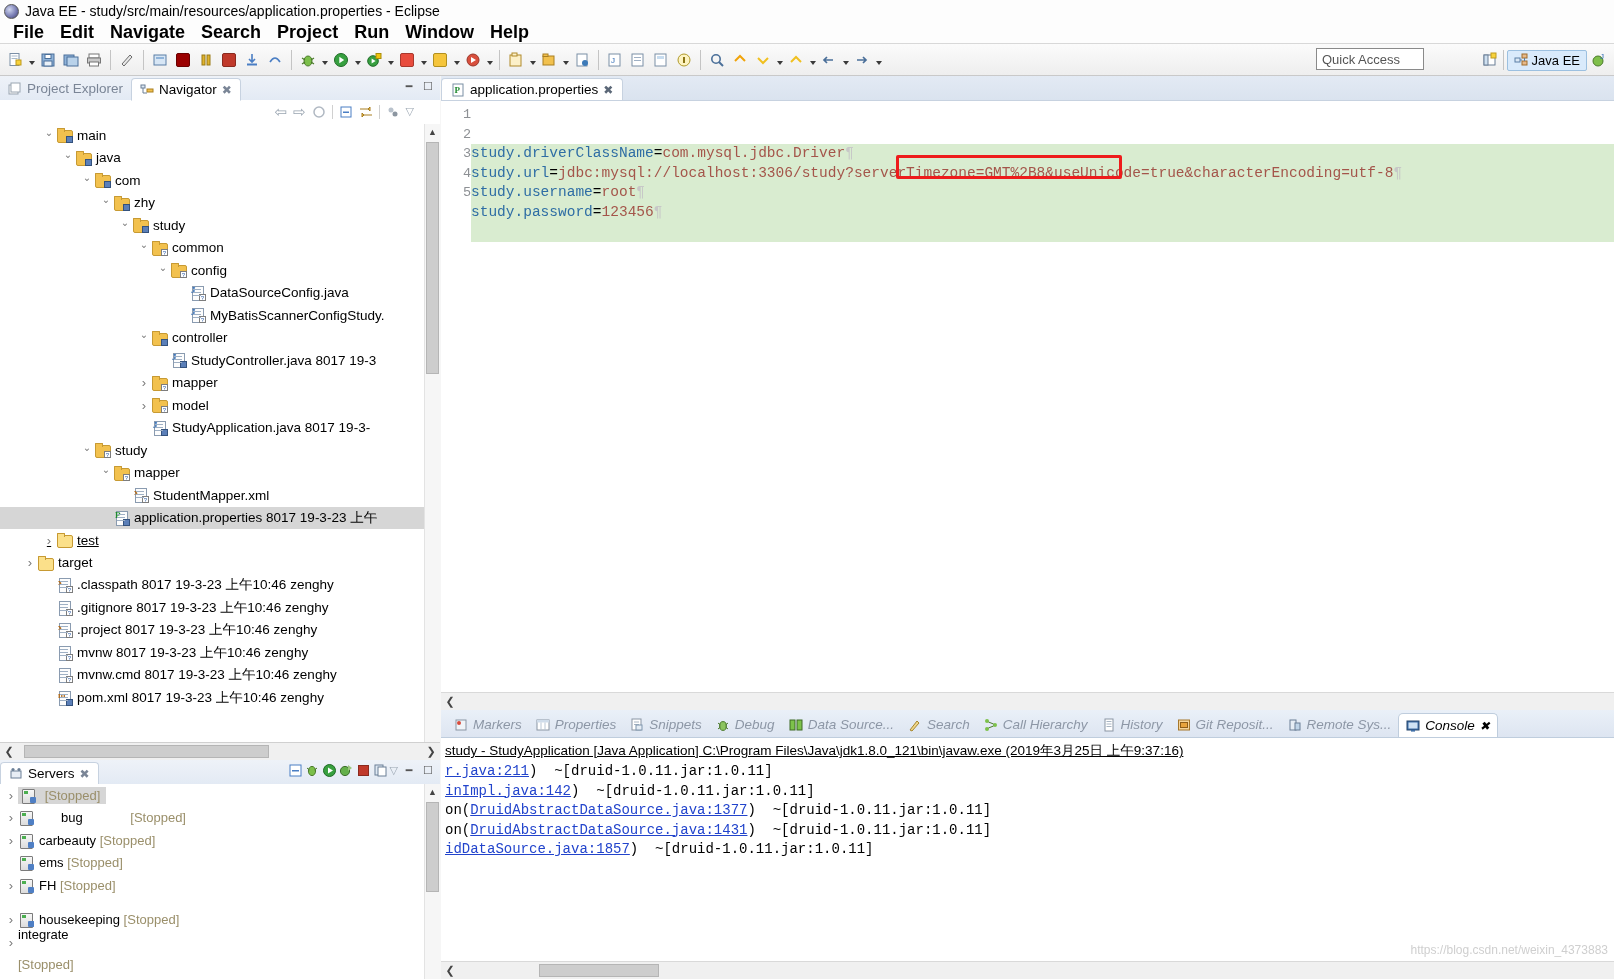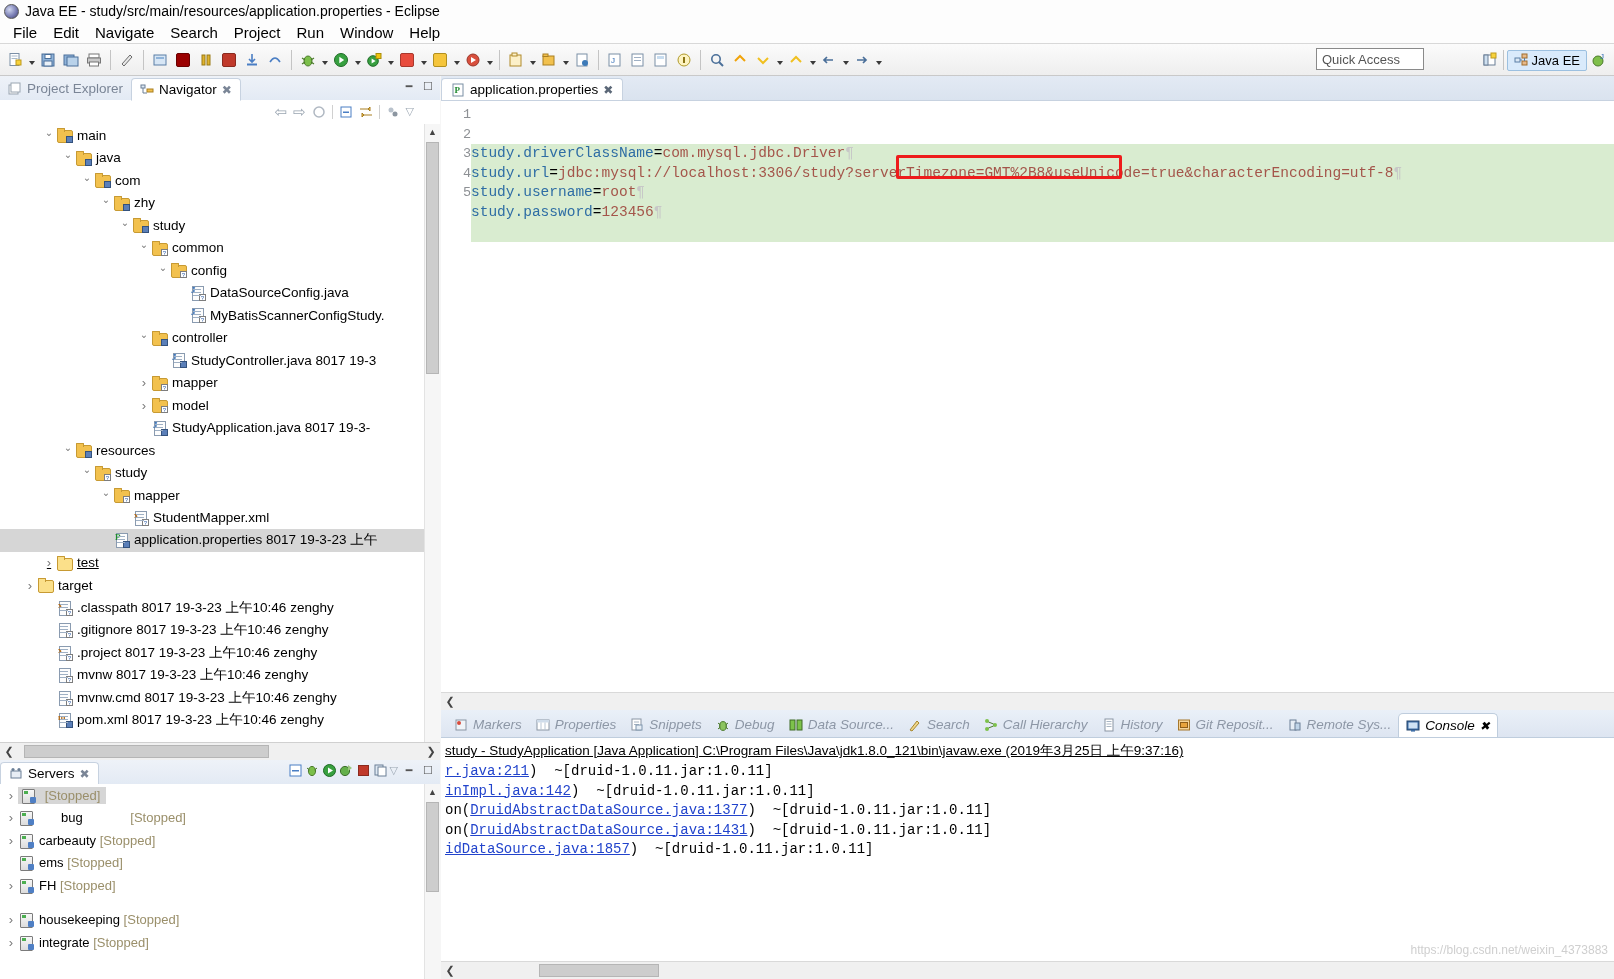--- a/index.html
+++ b/index.html
@@ -24,21 +24,21 @@
     background:radial-gradient(circle at 35% 35%, #cfd6ef 0%, #7b7fb5 55%, #3f3f6e 100%);
     border:1px solid #555; flex:none;
   }
   .title-text { font-size:14px; white-space:nowrap; }
 
   
   .menubar {
     height:22px; display:flex; align-items:center; gap:2px;
     padding:0 6px; background:#fdfdfd; border-bottom:1px solid #d8d8d8;
   }
-  .menu-item { padding:1px 7px; font-size:15px; white-space:nowrap; cursor:default; }
+  .menu-item { padding:1px 7px; font-size:18px; white-space:nowrap; cursor:default;font-weight:bold; }
 
   
   .toolbar {
     height:32px; display:flex; align-items:center;
     background:linear-gradient(#fbfbfb,#eeeeee);
     border-bottom:1px solid #c9c9c9; padding:0 4px; gap:1px;
     position:relative;
   }
   .tb { width:22px; height:24px; display:flex; align-items:center; justify-content:center;
         border:1px solid transparent; border-radius:2px; }
@@ -652,27 +652,20 @@
                 </span>
                 <span class="lbl">model</span>
               </div>
               <div class="row" style="padding-left: 137px;">
                 <span class="twisty"></span>
                 <span class="ico file java">
                   <span class="glyph">J</span>
                   <span class="badge"></span>
                 </span>
                 <span class="lbl">StudyApplication.java 8017  19-3-</span>
-              </div>
-              <div class="row" style="padding-left: 61px;">
-                <span class="twisty open"></span>
-                <span class="ico folder">
-                  <span class="badge"></span>
-                </span>
-                <span class="lbl">resources</span>
               </div>
               <div class="row" style="padding-left: 80px;">
                 <span class="twisty open"></span>
                 <span class="ico folder">
                   <span class="badge q">?</span>
                 </span>
                 <span class="lbl">study</span>
               </div>
               <div class="row" style="padding-left: 99px;">
                 <span class="twisty open"></span>
@@ -852,21 +845,21 @@
                 </span><span class="srv-name">FH</span>&nbsp;<span class="stopped">[Stopped]</span></span>
             </div>
             <div class="row" style="padding-left: 4px; margin-top: 12px;">
               <span class="twisty closed"></span>
               <span style="display: inline-flex; align-items: center;"><span class="srv-ico">
                   <span class="srv-dot"></span>
                 </span><span class="srv-name">housekeeping</span>&nbsp;<span class="stopped">[Stopped]</span></span>
             </div>
             <div class="row" style="padding-left: 4px;">
               <span class="twisty closed"></span>
-              <span style="display: inline-flex; align-items: center;"><span class="srv-ico">
+              <span style="display: inline-flex; align-items: flex-start; flex-direction: column;"><span class="srv-ico">
                   <span class="srv-dot"></span>
                 </span><span class="srv-name">integrate</span>&nbsp;<span class="stopped">[Stopped]</span></span>
             </div>
           </div>
         <div class="vscroll" style="top:24px;">
           <div class="vs-arrow" style="top:0">▲</div>
           <div class="vs-thumb" style="top:18px;height:90px;"></div>
         </div>
       </div>
     </div>

